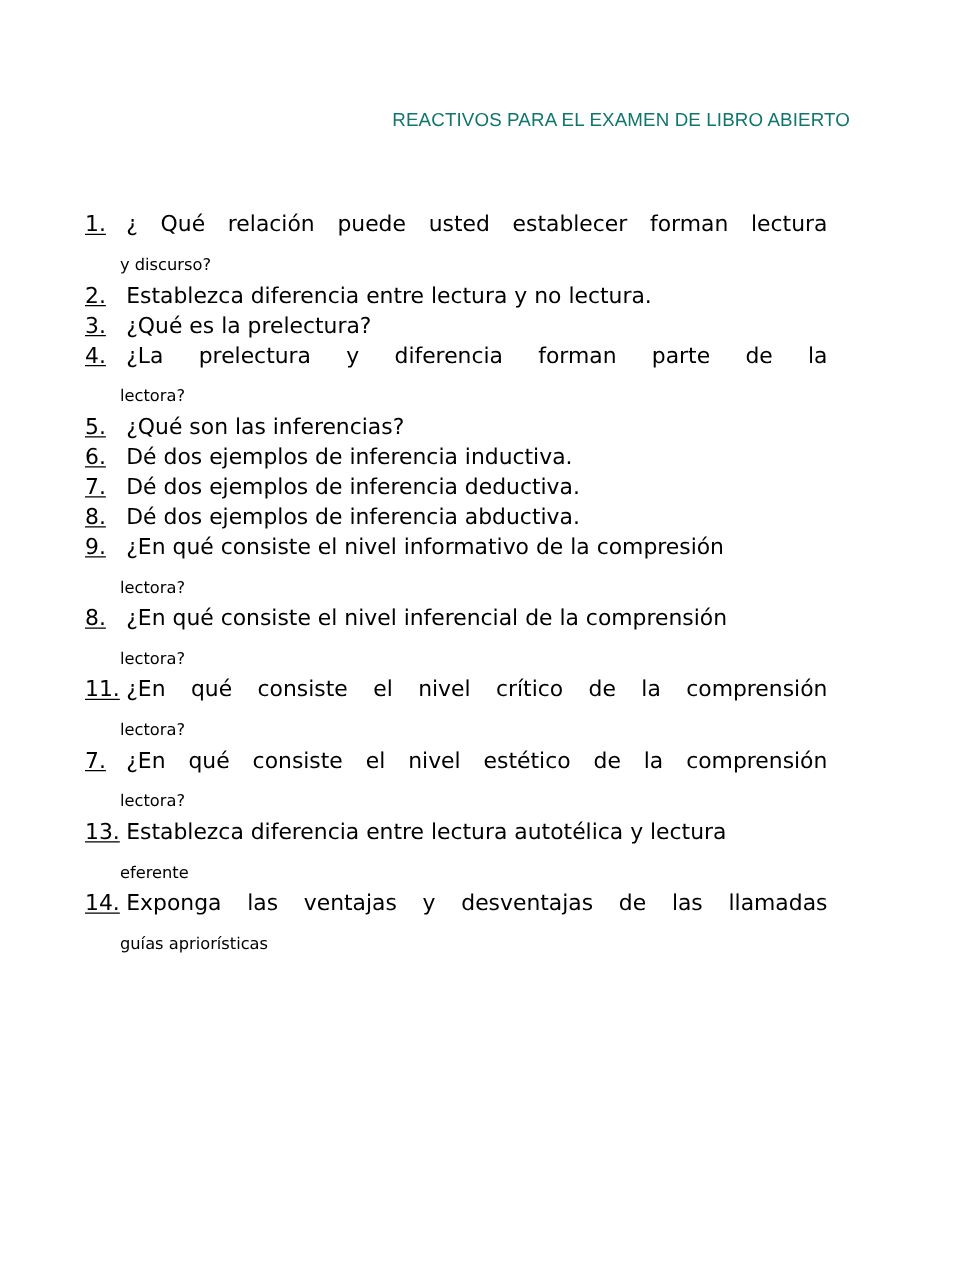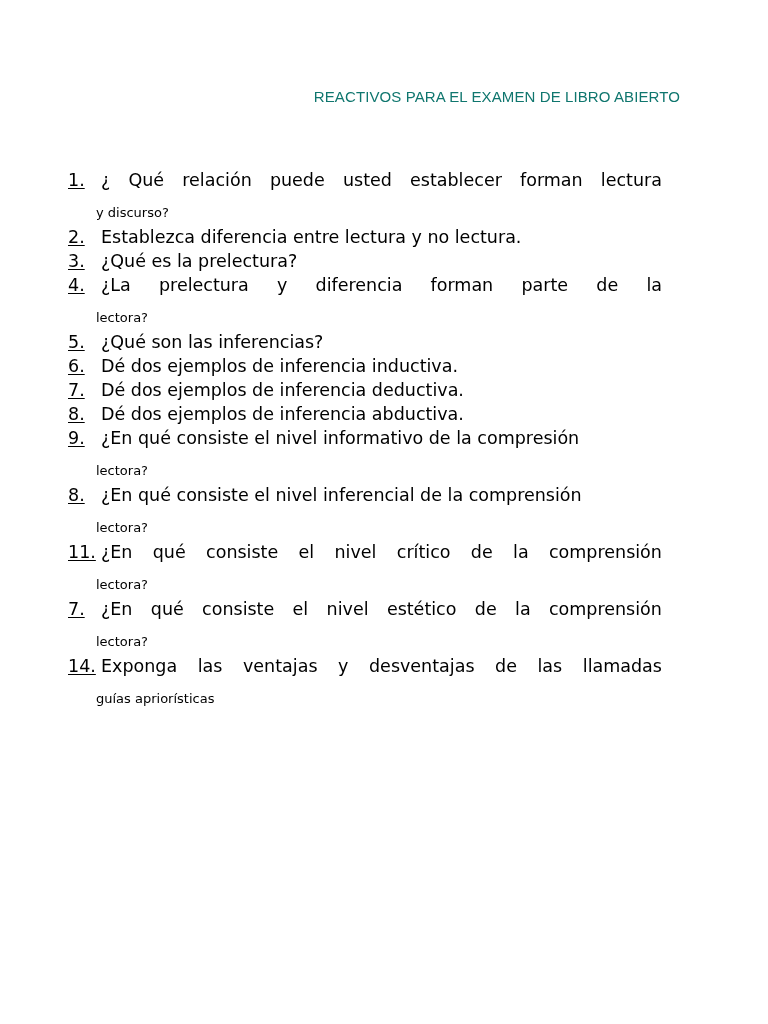--- a/index.html
+++ b/index.html
@@ -220,20 +220,25 @@
             <span>nivel</span>
             <span>estético</span>
             <span>de</span>
             <span>la</span>
             <span>comprensión</span>
           </span>
         </div>
         <div class="qcont">lectora?</div>
       </div>
       <div class="qitem">
+        <div class="qrow">
+          <span class="qnum">13.</span>
+          <span class="qtext">Establezca diferencia entre lectura autotélica y lectura</span>
+        </div>
+        <div class="qcont">eferente</div>
       </div>
       <div class="qitem">
         <div class="qrow">
           <span class="qnum">14.</span>
           <span class="qtext justify">
             <span>Exponga</span>
             <span>las</span>
             <span>ventajas</span>
             <span>y</span>
             <span>desventajas</span>

